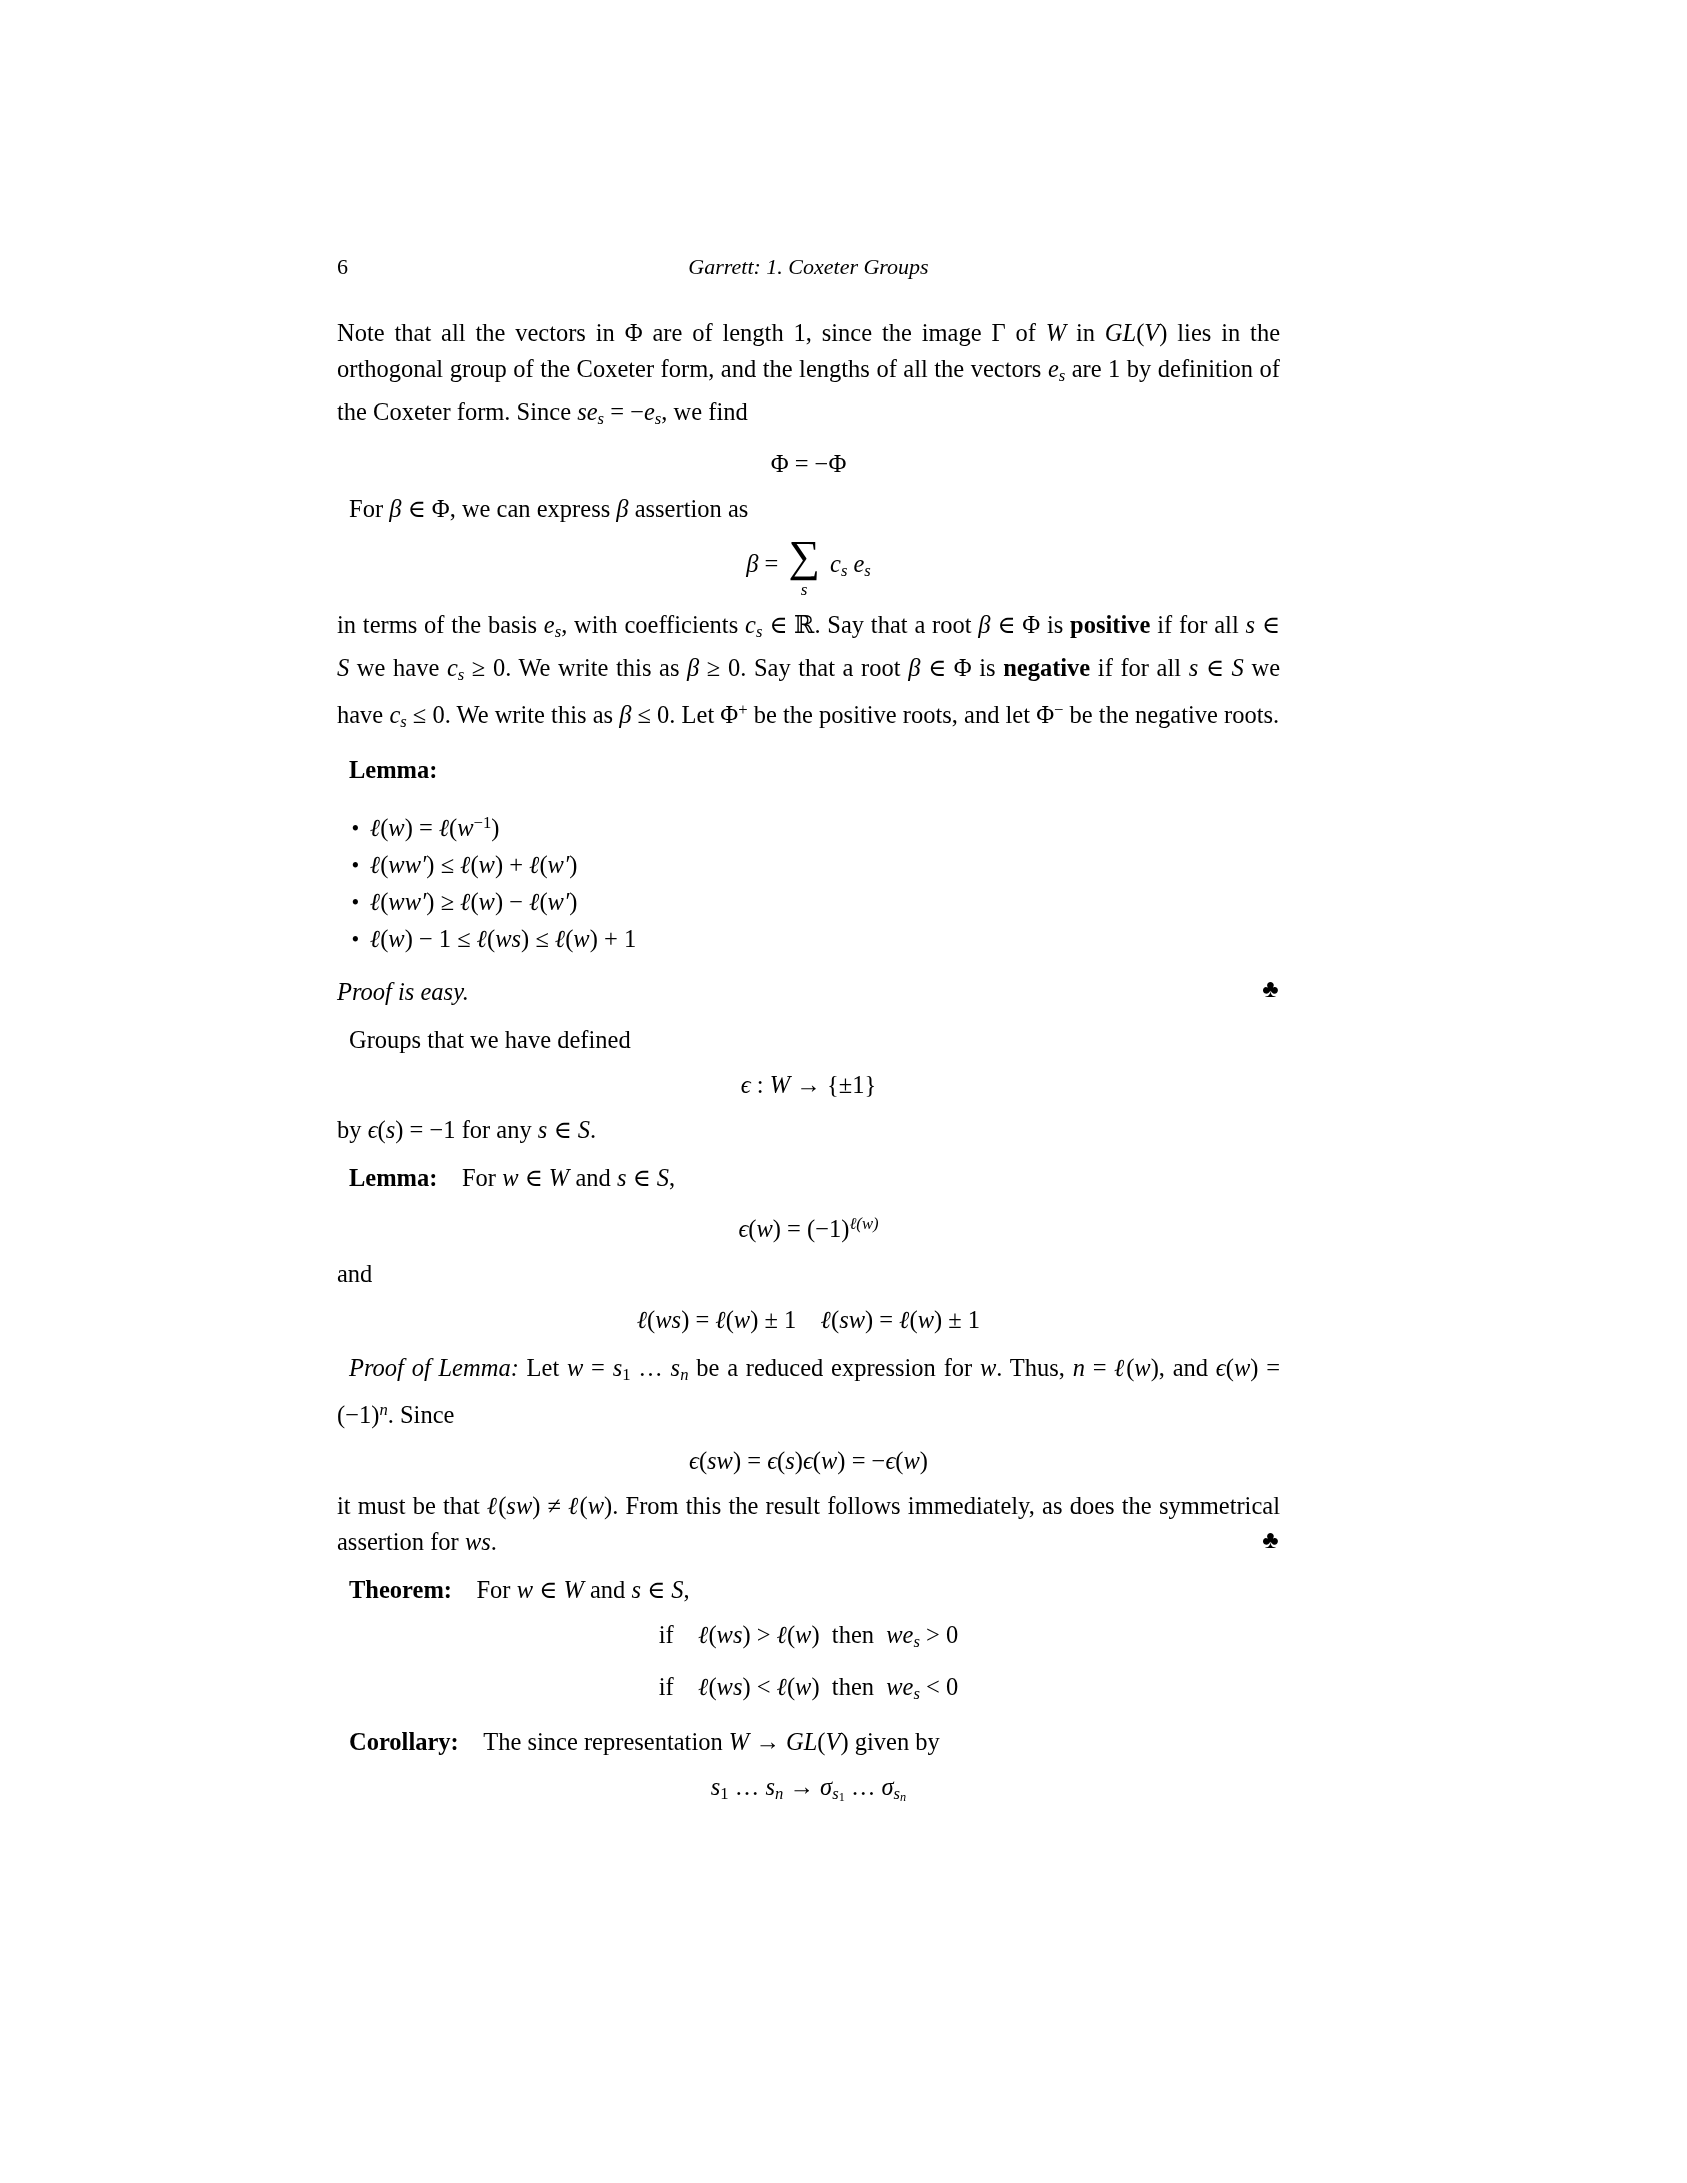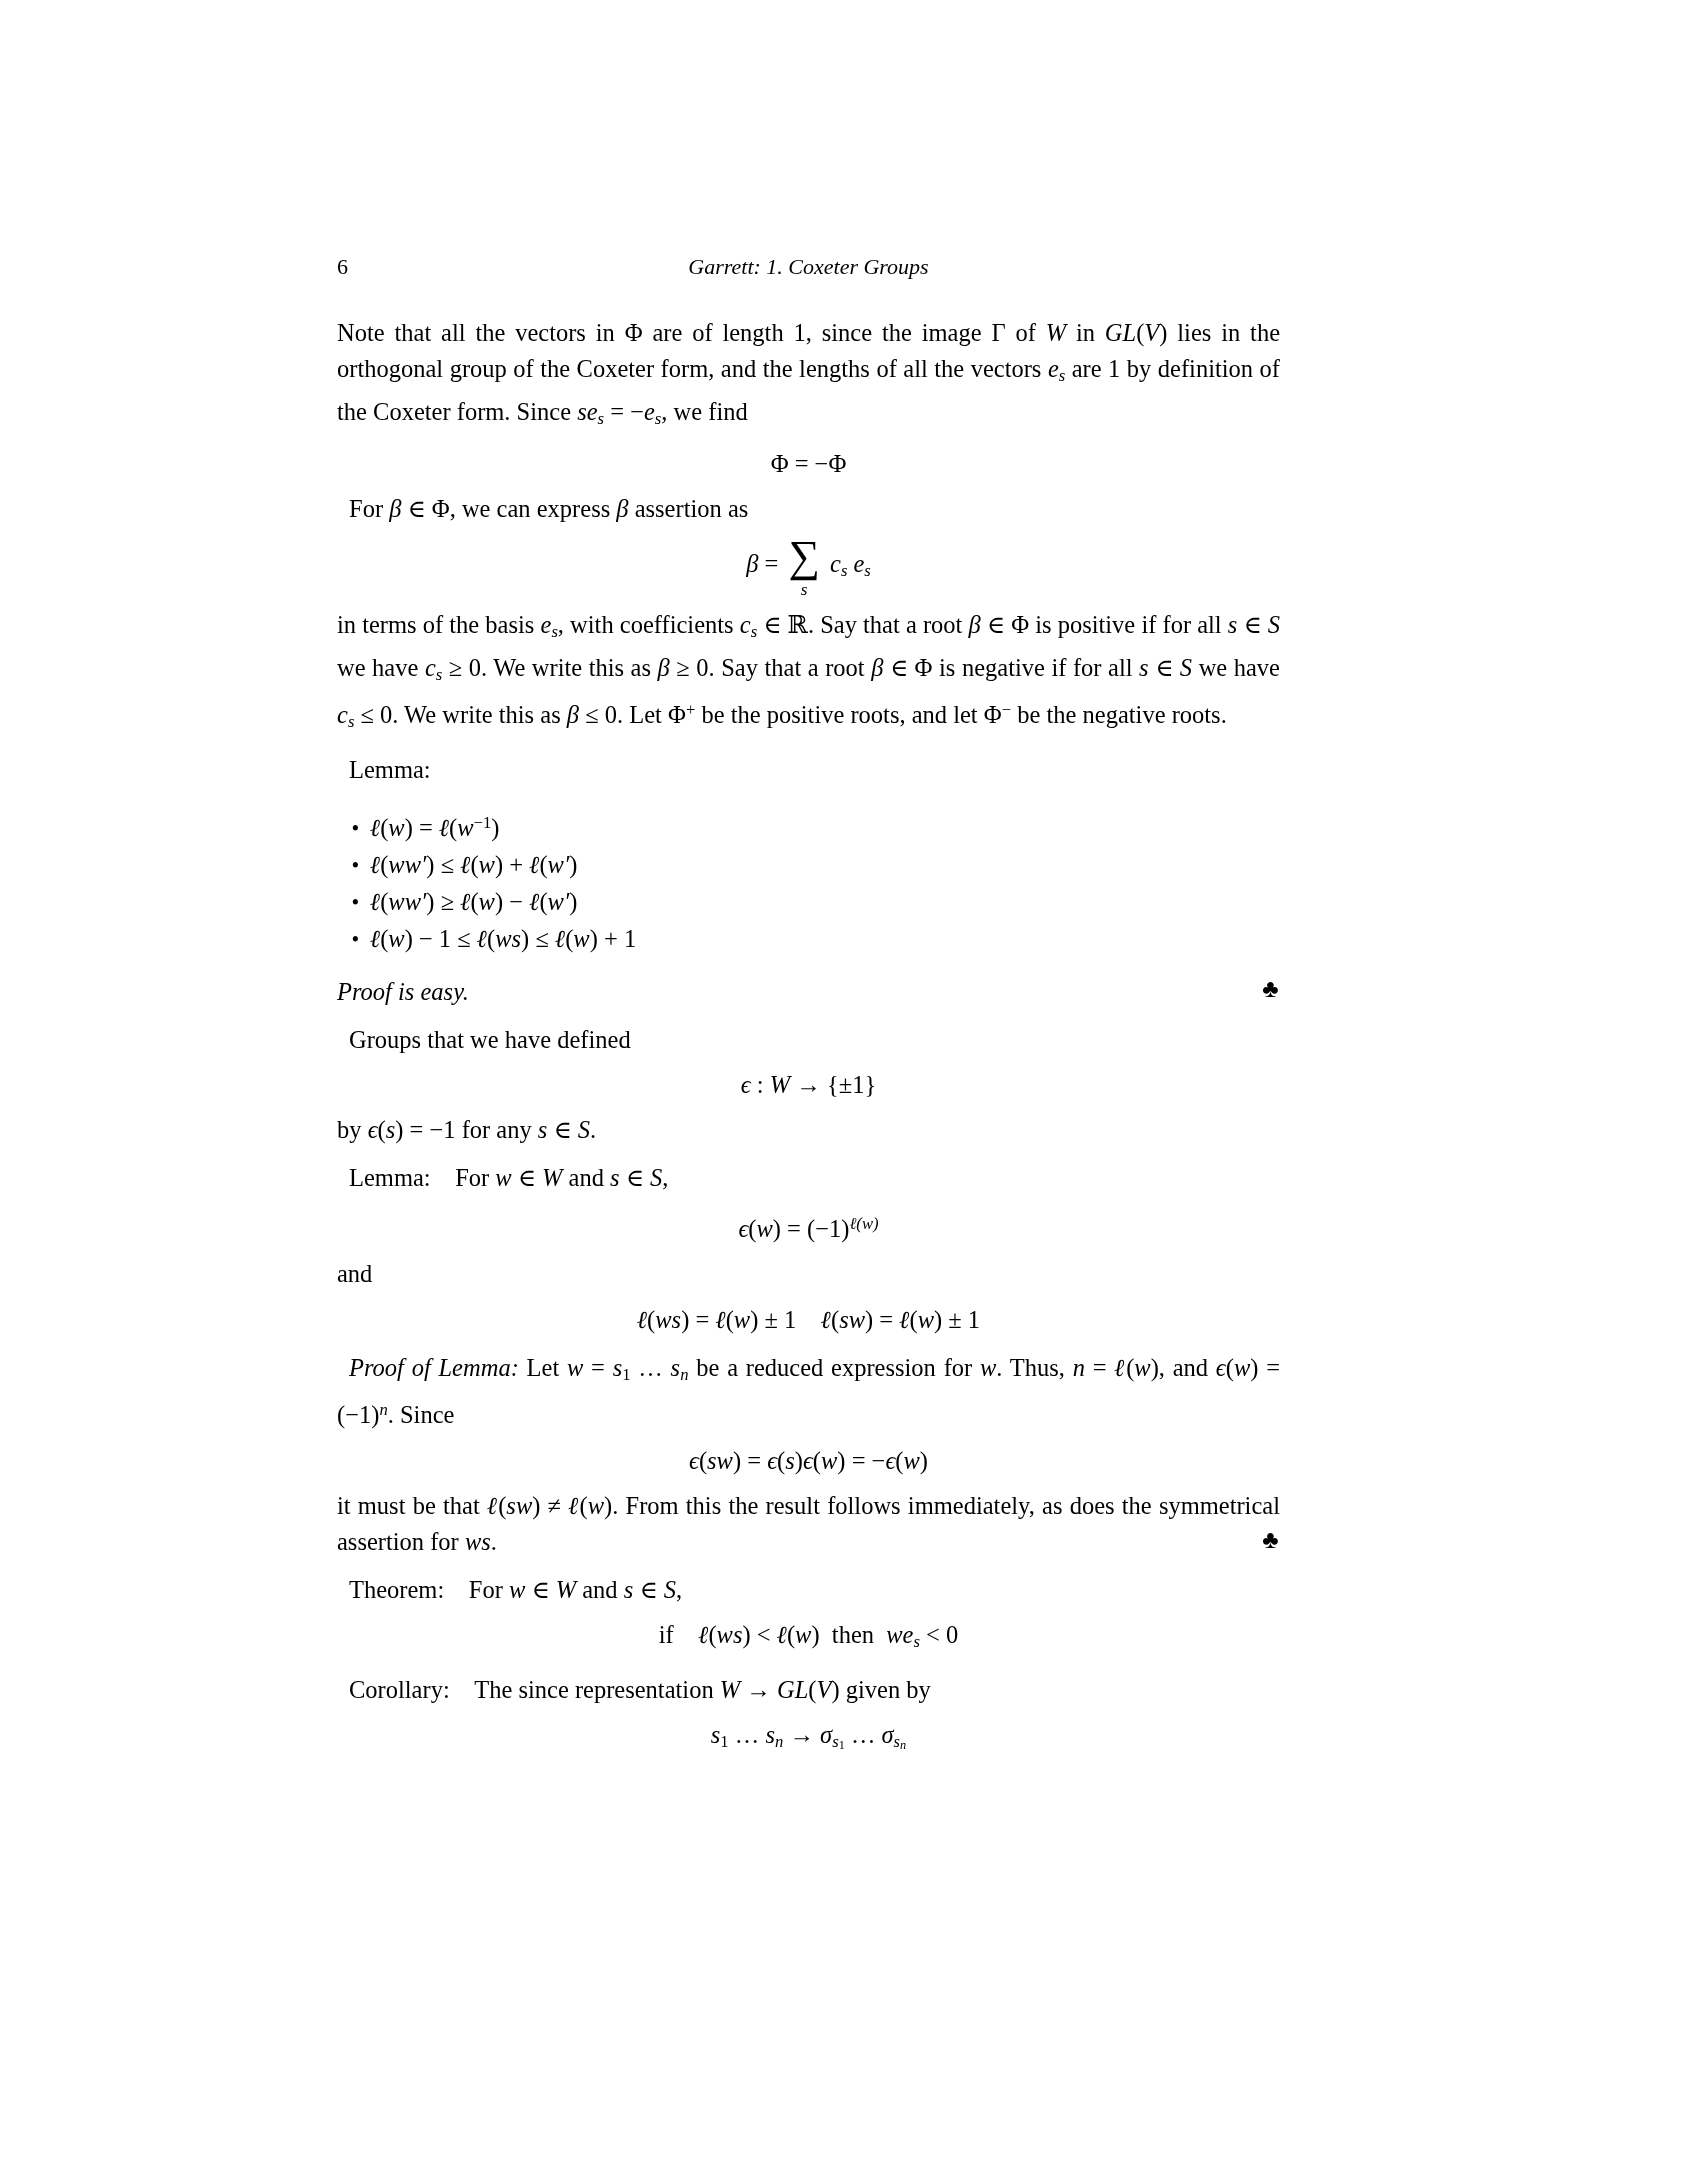--- a/index.html
+++ b/index.html
@@ -11,21 +11,21 @@
   .pagenum{position:absolute;left:0;top:0;font-style:normal;}
   .runtitle{display:block;text-align:center;font-style:italic;}
   .para{margin:0;line-height:36px;}
   .justify{text-align:justify;}
   .indent{text-indent:12px;}
   .sect{margin-top:12px;}
   .display{margin:9.3px 0;text-align:center;line-height:36px;white-space:pre-wrap;}
   .has-marker{position:relative;}
   .club{position:absolute;right:1.3px;bottom:2.6px;font-size:25px;}
   .it{font-style:italic;}
-  .bf{font-weight:400;}
+  .bf{font-weight:700;}
   .sb{font-size:0.68em;vertical-align:-0.22em;}
   .sp{font-size:0.68em;vertical-align:0.5em;}
   .sb2{font-size:0.5em;vertical-align:-0.45em;}
   .bigop{display:inline-flex;flex-direction:column;align-items:center;vertical-align:middle;line-height:1;margin:0 4px;}
   .bigop .op{font-size:1.8em;line-height:0.95;}
   .bigop .oplim{font-size:0.7em;margin-top:2.6px;}
   .bullets{margin:16px 0;}
   .bullet-row{line-height:36px;padding-left:14.6px;}
   .dot{margin-right:10.6px;font-size:0.9em;}
 </style>
@@ -56,19 +56,20 @@
         <p class="display"><span class="it">ϵ</span><span> : </span><span class="it">W</span><span> → {±1}</span></p>
         <p class="para"><span>by </span><span class="it">ϵ</span><span>(</span><span class="it">s</span><span>) = −1 for any </span><span class="it">s</span><span> ∈ </span><span class="it">S</span><span>.</span></p>
         <p class="para indent sect"><span class="bf">Lemma:</span><span> For </span><span class="it">w</span><span> ∈ </span><span class="it">W</span><span> and </span><span class="it">s</span><span> ∈ </span><span class="it">S</span><span>,</span></p>
         <p class="display"><span class="it">ϵ</span><span>(</span><span class="it">w</span><span>) = (−1)</span><span class="sp it">ℓ(w)</span></p>
         <p class="para"><span>and</span></p>
         <p class="display"><span class="it">ℓ</span><span>(</span><span class="it">ws</span><span>) = </span><span class="it">ℓ</span><span>(</span><span class="it">w</span><span>) ± 1    </span><span class="it">ℓ</span><span>(</span><span class="it">sw</span><span>) = </span><span class="it">ℓ</span><span>(</span><span class="it">w</span><span>) ± 1</span></p>
         <p class="para indent justify sect"><span class="it">Proof of Lemma:</span><span> Let </span><span class="it">w</span><span> = </span><span class="it">s</span><span class="sb">1</span><span> … </span><span class="it">s</span><span class="sb it">n</span><span> be a reduced expression for </span><span class="it">w</span><span>. Thus, </span><span class="it">n</span><span> = </span><span class="it">ℓ</span><span>(</span><span class="it">w</span><span>), and </span><span class="it">ϵ</span><span>(</span><span class="it">w</span><span>) = (−1)</span><span class="sp it">n</span><span>. Since</span></p>
         <p class="display"><span class="it">ϵ</span><span>(</span><span class="it">sw</span><span>) = </span><span class="it">ϵ</span><span>(</span><span class="it">s</span><span>)</span><span class="it">ϵ</span><span>(</span><span class="it">w</span><span>) = −</span><span class="it">ϵ</span><span>(</span><span class="it">w</span><span>)</span></p>
         <p class="para justify has-marker"><span>it must be that </span><span class="it">ℓ</span><span>(</span><span class="it">sw</span><span>) ≠ </span><span class="it">ℓ</span><span>(</span><span class="it">w</span><span>). From this the result follows immediately, as does the symmetrical assertion for </span><span class="it">ws</span><span>.</span><span class="club">♣</span></p>
         <p class="para indent sect"><span class="bf">Theorem:</span><span> For </span><span class="it">w</span><span> ∈ </span><span class="it">W</span><span> and </span><span class="it">s</span><span> ∈ </span><span class="it">S</span><span>,</span></p>
+        <p class="display"><span>if    </span><span class="it">ℓ</span><span>(</span><span class="it">ws</span><span>) &gt; </span><span class="it">ℓ</span><span>(</span><span class="it">w</span><span>)  then  </span><span class="it">we</span><span class="sb it">s</span><span> &gt; 0</span></p>
         <p class="display"><span>if    </span><span class="it">ℓ</span><span>(</span><span class="it">ws</span><span>) &lt; </span><span class="it">ℓ</span><span>(</span><span class="it">w</span><span>)  then  </span><span class="it">we</span><span class="sb it">s</span><span> &lt; 0</span></p>
         <p class="para indent sect"><span class="bf">Corollary:</span><span> The since representation </span><span class="it">W</span><span> → </span><span class="it">GL</span><span>(</span><span class="it">V</span><span>) given by</span></p>
         <p class="display"><span class="it">s</span><span class="sb">1</span><span> … </span><span class="it">s</span><span class="sb it">n</span><span> → </span><span class="it">σ</span><span class="sb it">s</span><span class="sb2">1</span><span> … </span><span class="it">σ</span><span class="sb it">s</span><span class="sb2 it">n</span></p>
       </div>
   </div>
 </div>
 
 
 </body></html>

